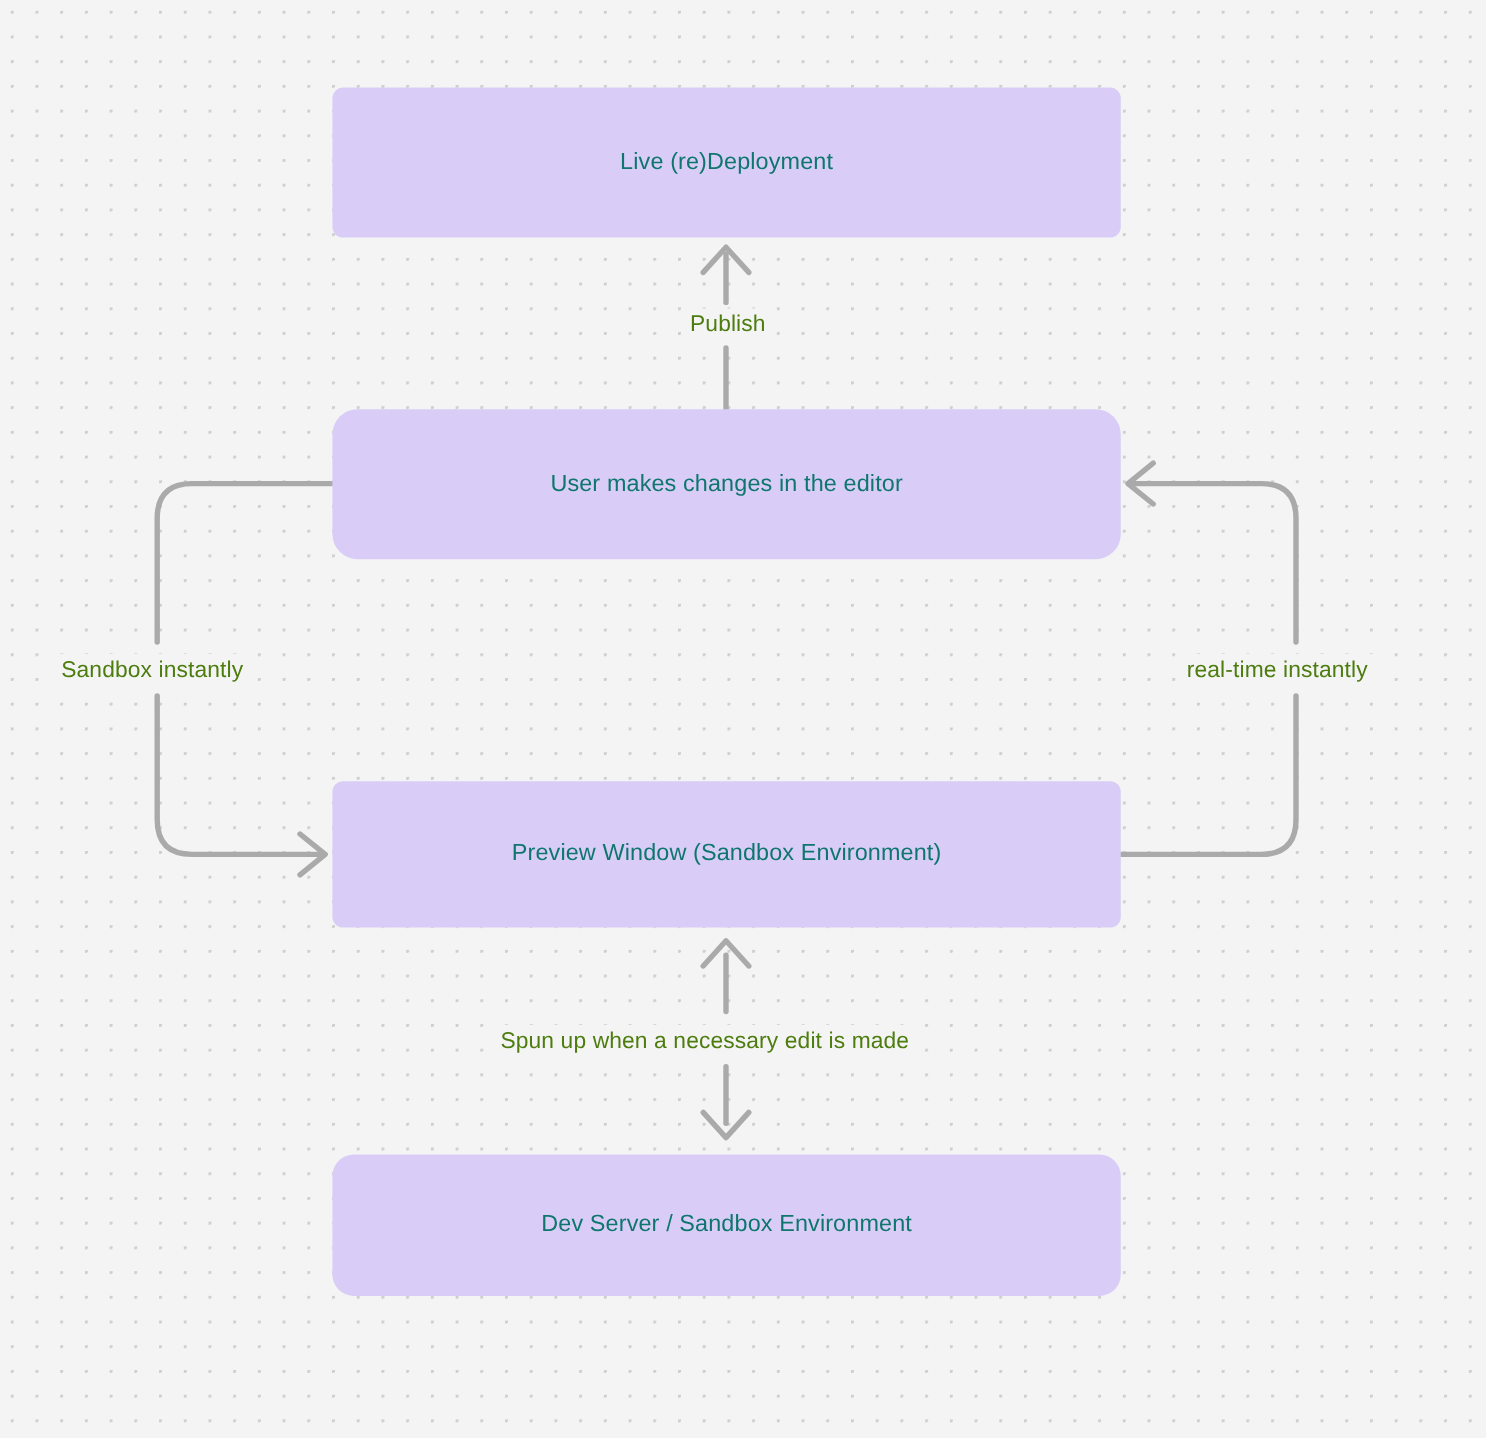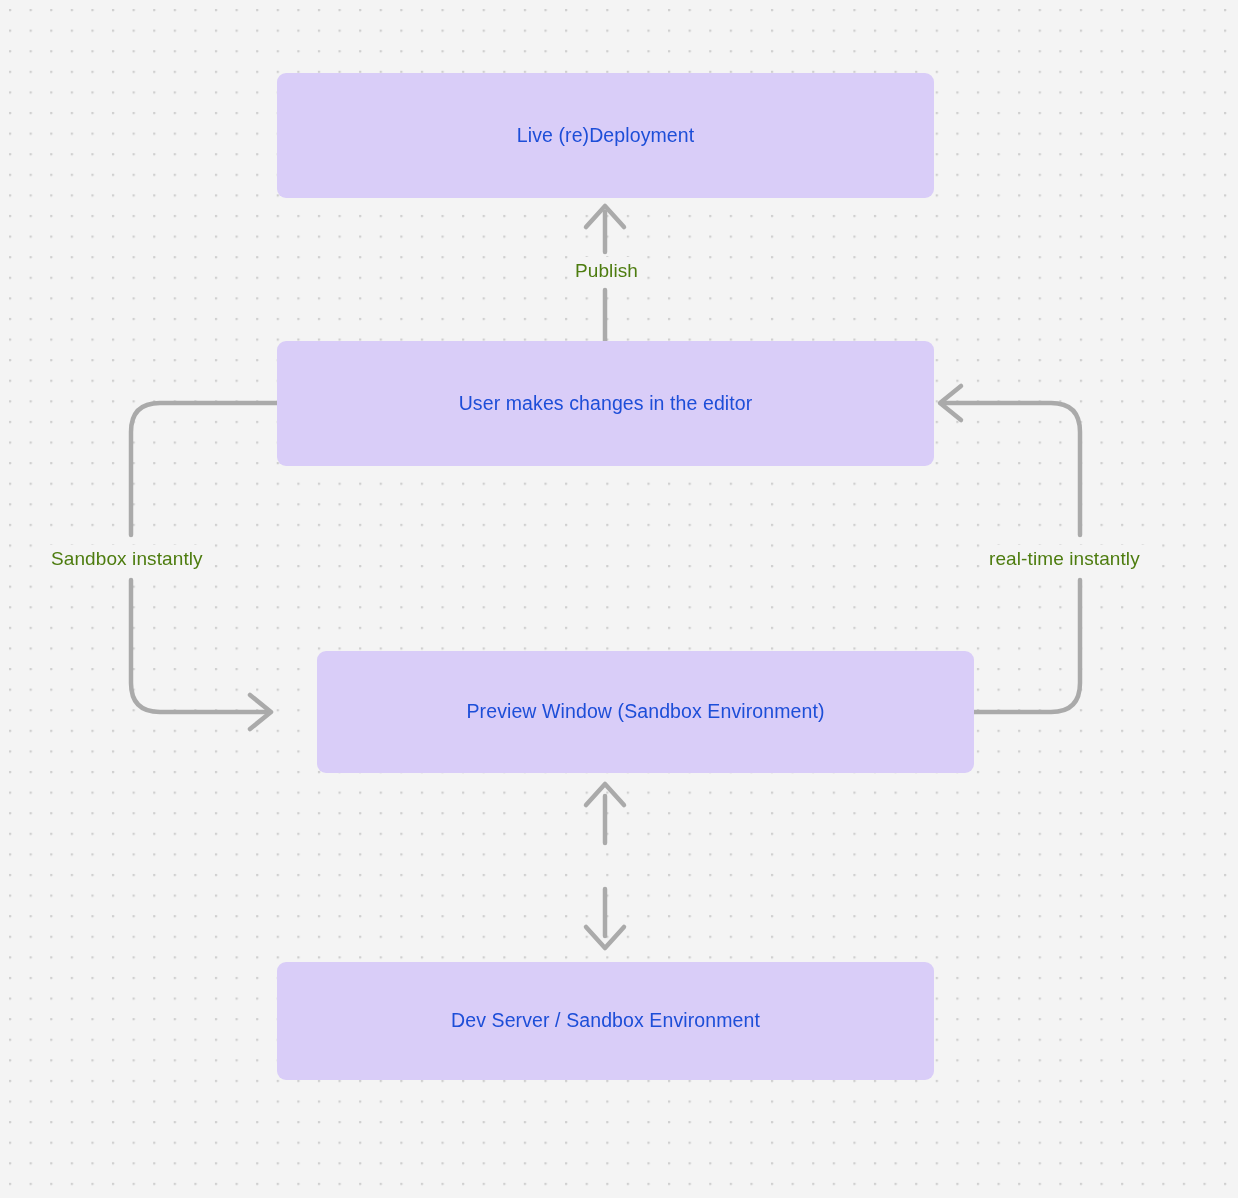--- a/index.html
+++ b/index.html
@@ -39,32 +39,32 @@
   
   .node {
     position: absolute;
     box-sizing: border-box;
     background: #d9cdf8;
     border-radius: 9px;
     display: flex;
     align-items: center;
     justify-content: center;
     text-align: right;
-    color: #1d4ed8;
+    color: #0f766e;
     font-size: 19.5px;
     font-weight: 400;
     letter-spacing: 0.1px;
     line-height: 1.3;
     padding: 4px 18px;
   }
 
   .node-live     { left: 277px; top: 73px;  width: 657px; height: 125px; }
-  .node-user     { left: 277px; top: 341px; width: 657px; height: 125px; }
-  .node-preview  { left: 277px; top: 651px; width: 657px; height: 122px; margin-left: 40px; }
-  .node-dev      { left: 277px; top: 962px; width: 657px; height: 118px; }
+  .node-user     { left: 277px; top: 341px; width: 657px; height: 125px; border-radius: 21px; }
+  .node-preview  { left: 277px; top: 651px; width: 657px; height: 122px; }
+  .node-dev      { left: 277px; top: 962px; width: 657px; height: 118px; border-radius: 18px; }
 
   
   .edge-label {
     position: absolute;
     color: #4d7c0f;
     font-size: 19px;
     font-weight: 400;
     white-space: nowrap;
     letter-spacing: 0.1px;
     background: #f4f4f4;
@@ -125,14 +125,15 @@
   <div class="node node-dev">
     <span>Dev Server / Sandbox Environment</span>
   </div>
 
   <div class="edge-label label-publish">Publish</div>
 
   <div class="edge-label label-updates">Sandbox instantly</div>
 
   <div class="edge-label label-realtime">real-time instantly</div>
 
+  <div class="edge-label label-spun">Spun up when a necessary edit is made</div>
 
 </div>
 
 </body></html>

